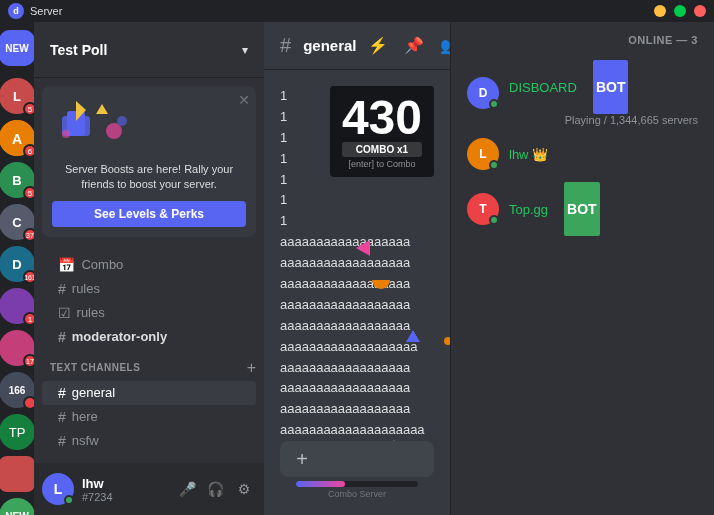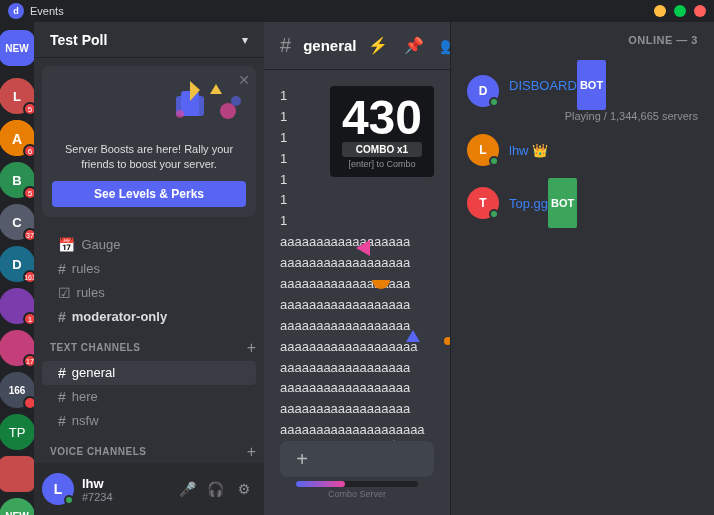--- a/index.html
+++ b/index.html
@@ -22,28 +22,28 @@
     
     .server-list { width: 34px; background: #202225; display: flex; flex-direction: column; align-items: center; padding: 8px 0; gap: 6px; overflow-y: auto; flex-shrink: 0; }
     .server-icon { width: 36px; height: 36px; border-radius: 50%; cursor: pointer; overflow: hidden; display: flex; align-items: center; justify-content: center; position: relative; transition: border-radius 0.2s; }
     .server-icon.active { border-radius: 30%; }
     .server-badge { position: absolute; bottom: -2px; right: -2px; background: #ed4245; color: white; border-radius: 50%; width: 14px; height: 14px; font-size: 8px; display: flex; align-items: center; justify-content: center; border: 2px solid #202225; }
     .server-divider { width: 32px; height: 2px; background: #36393f; border-radius: 1px; }
     .server-icon-wrapper { position: relative; }
 
     
     .channel-sidebar { width: 230px; background: #2f3136; display: flex; flex-direction: column; flex-shrink: 0; }
-    .server-header { height: 36px; padding: 0 16px; display: flex; align-items: center; justify-content: space-between; border-bottom: 1px solid #202225; cursor: pointer; background: #2f3136; }
+    .server-header { height: 56px; padding: 0 16px; display: flex; align-items: center; justify-content: space-between; border-bottom: 1px solid #202225; cursor: pointer; background: #2f3136; }
     .server-name { font-weight: 700; color: white; font-size: 14px; }
     .server-header-arrow { color: #dcddde; font-size: 12px; }
 
     
     .boost-banner { margin: 8px; background: #36393f; border-radius: 8px; padding: 10px; position: relative; }
     .boost-close { position: absolute; top: 6px; right: 6px; color: #72767d; cursor: pointer; font-size: 14px; }
-    .boost-content { display: flex; flex-direction: column; align-items: flex-end; text-align: center; }
+    .boost-content { display: flex; flex-direction: column; align-items: flex-start; text-align: center; }
     .boost-icon-area { width: 80px; height: 60px; display: flex; align-items: center; justify-content: center; margin-bottom: 6px; }
     .boost-text { font-size: 11px; color: #dcddde; line-height: 1.4; margin-bottom: 8px; }
     .boost-btn { background: #5865f2; color: white; border: none; border-radius: 4px; padding: 6px 16px; font-size: 12px; font-weight: 600; cursor: pointer; width: 100%; }
 
     
     .channel-list { flex: 1; overflow-y: auto; padding: 8px 0; }
     .channel-section { margin-bottom: 4px; }
     .channel-category { display: flex; align-items: center; justify-content: space-between; padding: 6px 8px 4px 16px; cursor: pointer; }
     .channel-category-name { font-size: 10px; font-weight: 700; color: #8e9297; text-transform: uppercase; letter-spacing: 0.5px; }
     .channel-category-add { color: #8e9297; font-size: 16px; cursor: pointer; }
@@ -100,41 +100,41 @@
     .combo-gauge-label { font-size: 9px; color: #72767d; text-align: center; margin-top: 2px; }
 
     
     .right-sidebar { width: 264px; background: #2f3136; border-left: 1px solid #202225; padding: 12px 0; flex-shrink: 0; text-align: right; }
     .online-header { padding: 0 16px 8px; font-size: 11px; font-weight: 700; color: #8e9297; text-transform: uppercase; letter-spacing: 0.5px; }
     .member-item { display: flex; align-items: center; padding: 6px 12px; cursor: pointer; border-radius: 4px; margin: 0 4px; gap: 10px; }
     .member-avatar-wrap { position: relative; flex-shrink: 0; }
     .member-avatar { width: 32px; height: 32px; border-radius: 50%; display: flex; align-items: center; justify-content: center; font-weight: bold; font-size: 12px; overflow: hidden; }
     .member-status-dot { position: absolute; bottom: 0; right: 0; width: 10px; height: 10px; border-radius: 50%; border: 2px solid #2f3136; }
     .member-info { flex: 1; overflow: hidden; }
-    .member-name { font-size: 13px; font-weight: 500; color: #3b82f6; white-space: nowrap; overflow: hidden; text-overflow: ellipsis; }
+    .member-name { font-size: 13px; font-weight: 500; color: #22c55e; white-space: nowrap; overflow: hidden; text-overflow: ellipsis; }
     .member-sub { font-size: 11px; color: #8e9297; white-space: nowrap; overflow: hidden; text-overflow: ellipsis; }
-    .member-tag { display: inline-block; background: #5865f2; color: white; font-size: 11px; padding: 19px 3px; border-radius: 2px; font-weight: 700; margin-left: 0; vertical-align: middle; }
+    .member-tag { display: inline-block; background: #5865f2; color: white; font-size: 14px; padding: 19px 3px; border-radius: 2px; font-weight: 700; margin-left: 16px; vertical-align: middle; }
     .member-tag.green { background: #3ba55c; }
     .member-name-row { display: flex; align-items: center; }
 
     
     .boost-svg { width: 80px; height: 60px; }
 
     
     ::-webkit-scrollbar { width: 4px; }
     ::-webkit-scrollbar-track { background: transparent; }
     ::-webkit-scrollbar-thumb { background: #202225; border-radius: 2px; }
   </style>
 </head>
 <body>
 
 <div class="titlebar">
   <div class="titlebar-left">
     <div class="titlebar-logo">d</div>
-    <span class="titlebar-text">Events</span>
+    <span class="titlebar-text">Server</span>
   </div>
   <div class="titlebar-controls">
     <div class="titlebar-btn minimize">–</div>
     <div class="titlebar-btn maximize">□</div>
     <div class="titlebar-btn close">✕</div>
   </div>
 </div>
 
 <div class="app">
 
@@ -216,21 +216,21 @@
         <p class="boost-text">Server Boosts are here! Rally your friends to boost your server.</p>
         <button class="boost-btn">See Levels &amp; Perks</button>
       </div>
     </div>
 
     <div class="channel-list">
 
       <div class="channel-section">
         <div class="channel-item">
           <span class="channel-icon">📅</span>
-          <span class="channel-name">Gauge</span>
+          <span class="channel-name">Combo</span>
         </div>
         <div class="channel-item">
           <span class="channel-icon">#</span>
           <span class="channel-name">rules</span>
         </div>
         <div class="channel-item">
           <span class="channel-icon">☑</span>
           <span class="channel-name">rules</span>
         </div>
         <div class="channel-item" style="font-weight:700; color:#dcddde;">

